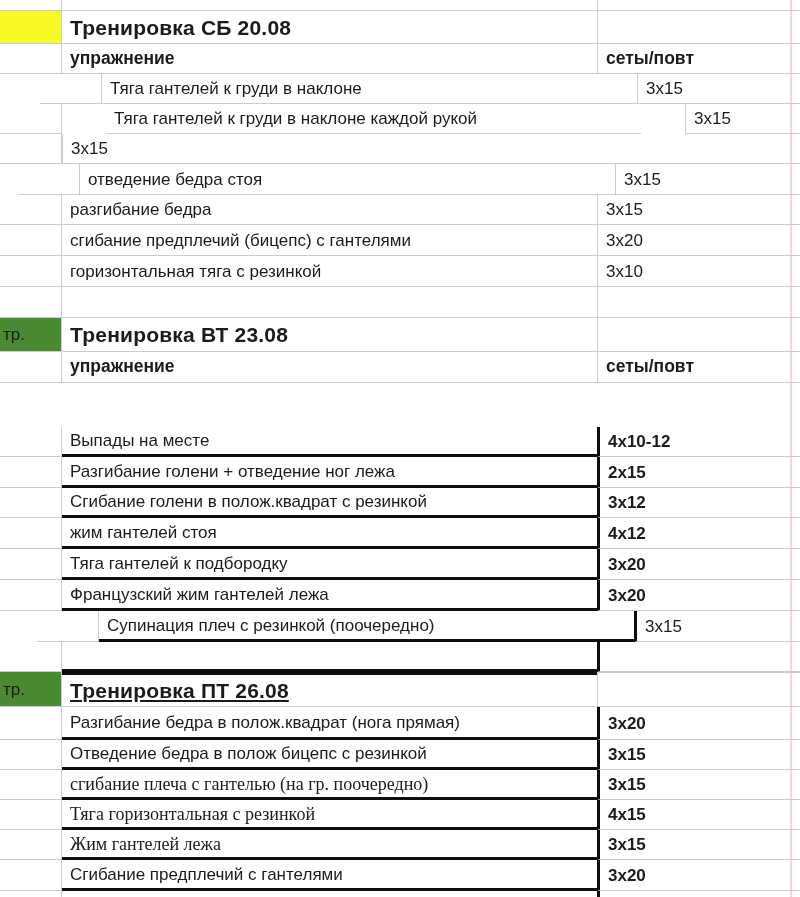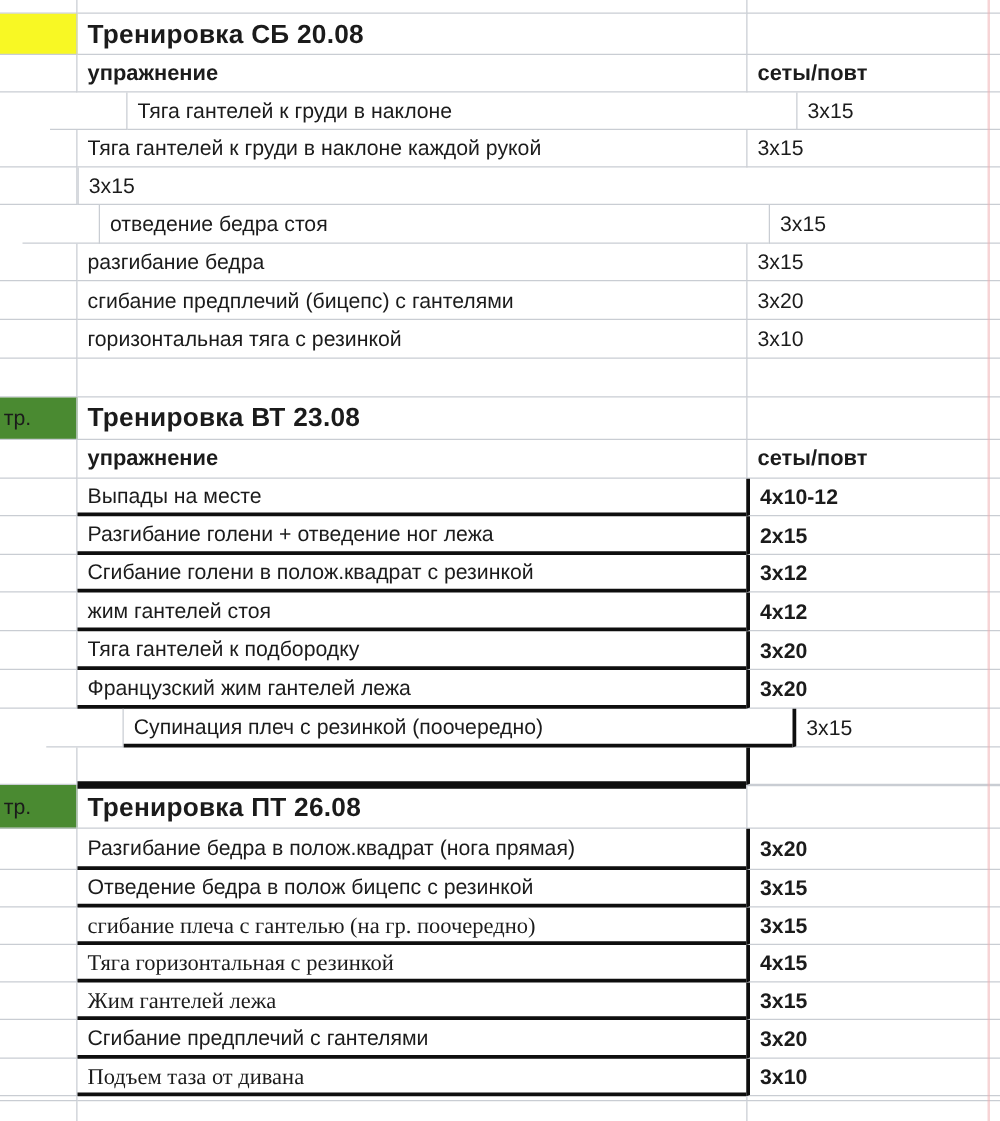--- a/index.html
+++ b/index.html
@@ -36,21 +36,21 @@
     padding-left:8px; overflow:hidden; white-space:nowrap;
   }
   .t { font-size:17px; line-height:1; }
   .serif .t.ex { font-family:"Liberation Serif", serif; font-size:18px; }
   .bv { font-weight:bold; }
   .hdr .t { font-weight:bold; font-size:17.5px; }
   .ttl .t.ex { font-weight:bold; font-size:21px; letter-spacing:0.2px; }
   
   .b .ce { border-bottom:3px solid var(--blk); }
   .b .cv { border-left:3px solid var(--blk); }
-  .topline .ce { border-top:3px solid var(--blk); }
+  .topline .ce { border-top:3px solid var(--blk);text-decoration:underline; }
   .topline .cv { border-top:1px solid var(--grid); }
   .nob .cl, .nob .ce, .nob .cv { border-bottom:none; }
   
   .redline {
     position:absolute; top:0; left:790px; width:2px; height:100%;
     opacity:0.55; pointer-events:none;
   }
 </style>
 </head>
 <body>
@@ -80,21 +80,21 @@
     </div>
     <div class="row" style="height: 30px; padding-left: 40px;">
       <div class="cl"></div>
       <div class="ce">
         <span class="t ex">Тяга гантелей к груди в наклоне</span>
       </div>
       <div class="cv">
         <span class="t ">3х15</span>
       </div>
     </div>
-    <div class="row" style="height: 30px;">
+    <div class="row" style="height: 30px; gap: 44px;">
       <div class="cl"></div>
       <div class="ce">
         <span class="t ex">Тяга гантелей к груди в наклоне каждой рукой</span>
       </div>
       <div class="cv">
         <span class="t ">3х15</span>
       </div>
     </div>
     <div class="row" style="height: 30px;">
       <div class="cl"></div>
@@ -154,21 +154,21 @@
     </div>
     <div class="row hdr" style="height: 31px;">
       <div class="cl"></div>
       <div class="ce">
         <span class="t ex">упражнение</span>
       </div>
       <div class="cv">
         <span class="t ">сеты/повт</span>
       </div>
     </div>
-    <div class="row b" style="height: 30px;">
+    <div class="row b" style="height: 30px; margin-top: 44px;">
       <div class="cl"></div>
       <div class="ce">
         <span class="t ex">Выпады на месте</span>
       </div>
       <div class="cv">
         <span class="t bv">4х10-12</span>
       </div>
     </div>
     <div class="row b" style="height: 31px;">
       <div class="cl"></div>

